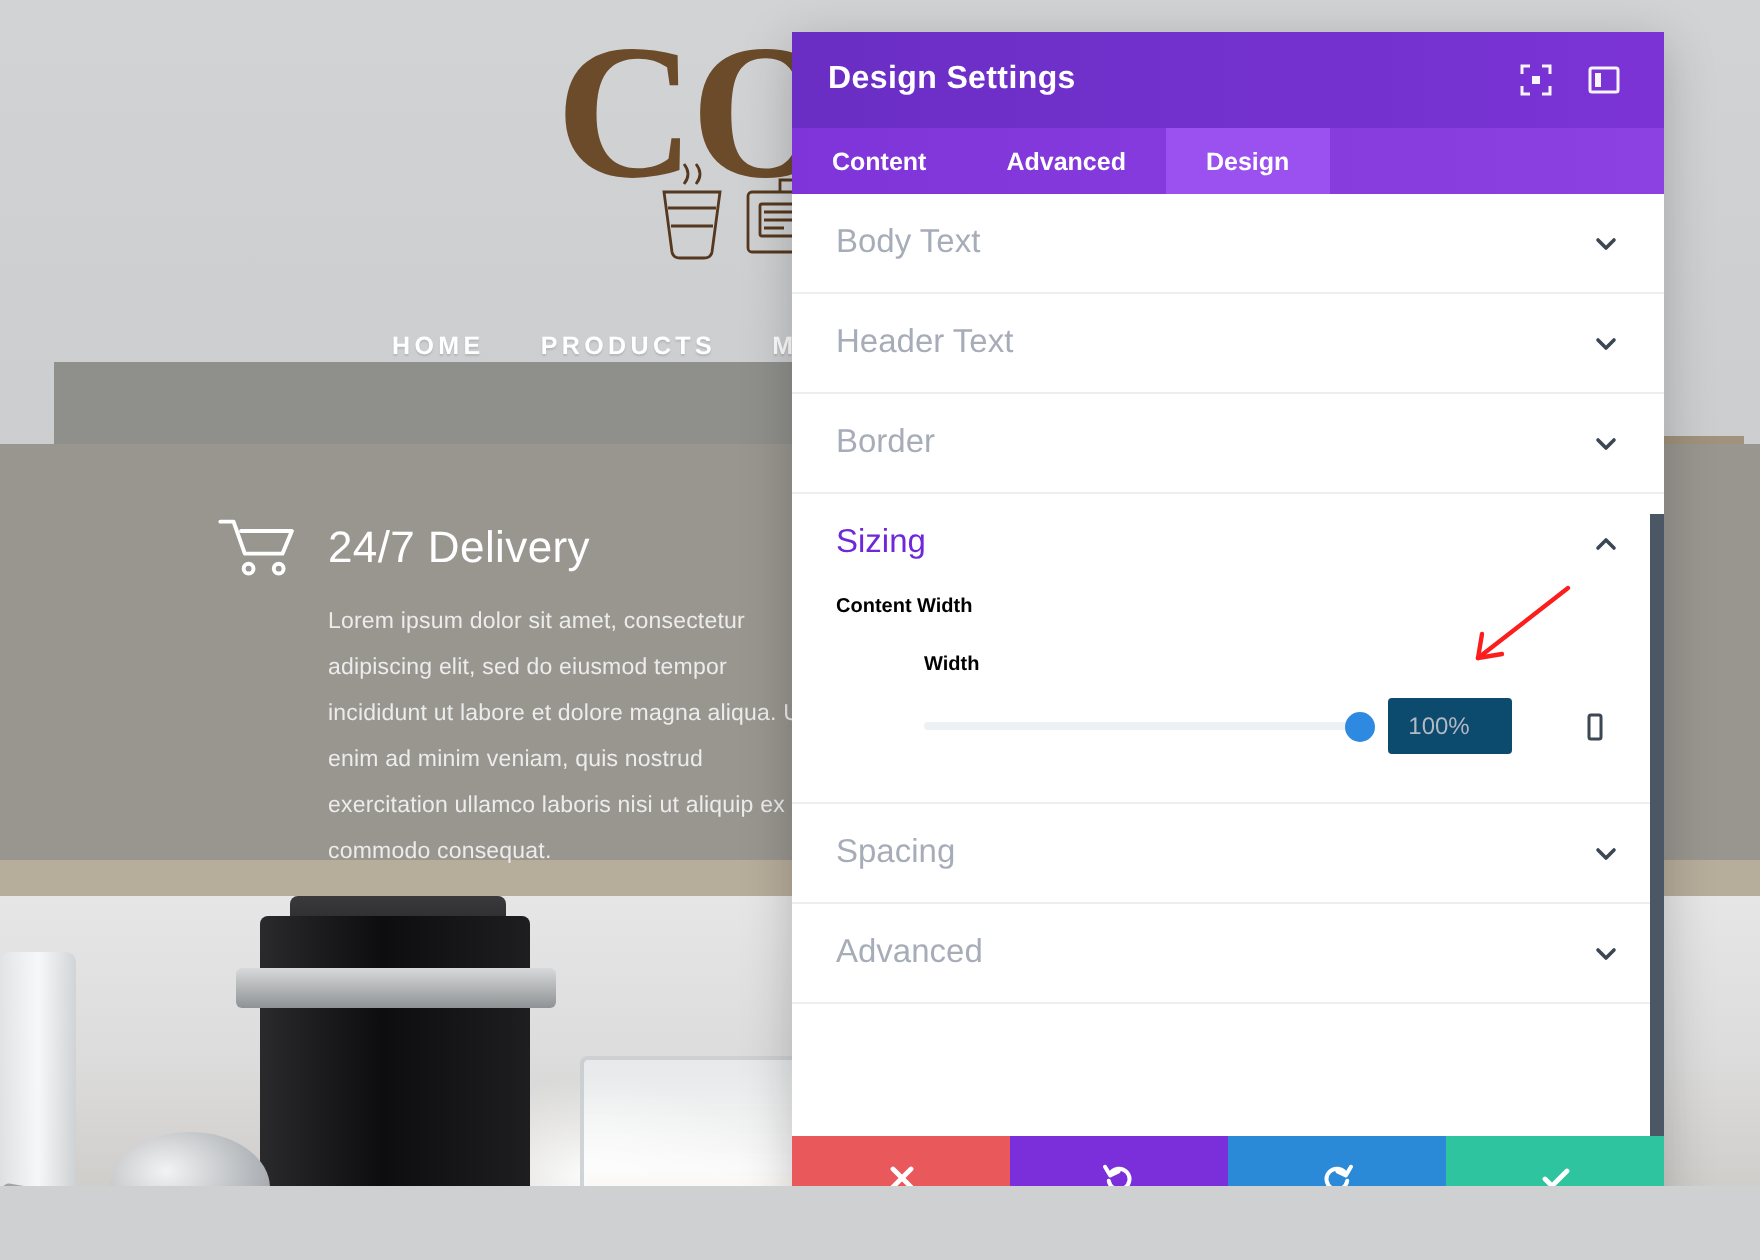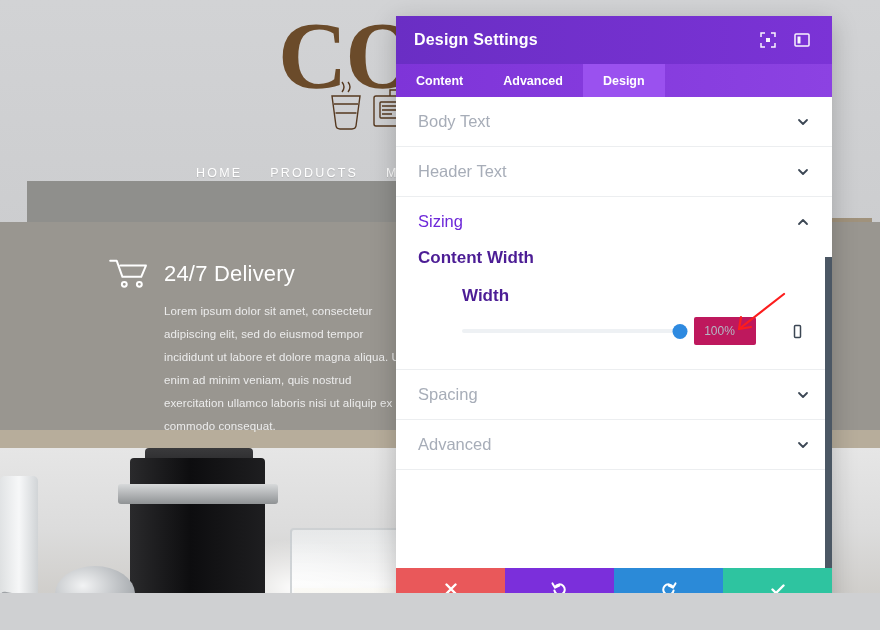--- a/index.html
+++ b/index.html
@@ -18,21 +18,21 @@
   .logo-text {
     position: absolute; left: 0; top: -6px;
     font-family: "Liberation Serif", serif;
     font-weight: bold; font-size: 96px; letter-spacing: -2px;
     color: #6b4b2a; line-height: 1;
   }
   .logo-ill { position: absolute; left: 44px; top: 56px; width: 100px; height: 62px; }
 
   .nav { position: absolute; left: 196px; top: 166px; display: flex; gap: 28px; }
   .nav-item {
-    color: #ffffff; font-size: 12.5px; letter-spacing: 2.2px; font-weight: 400;
+    color: #ffffff; font-size: 12.5px; letter-spacing: 2.2px; font-weight: 700;
     text-shadow: 0 1px 1px rgba(0,0,0,.12);
   }
 
   .hero-photo {
     position: absolute; left: 0; top: 448px; width: 880px; height: 182px;
     background:
       radial-gradient(ellipse 120px 70px at 295px 140px, rgba(255,255,255,.95), rgba(255,255,255,0) 70%),
       linear-gradient(180deg,#e6e6e6 0%, #dcdcdc 45%, #c9c6c1 100%);
     overflow: hidden;
   }
@@ -100,32 +100,32 @@
   .section-head {
     height: 49px; display: flex; align-items: center; justify-content: space-between; cursor: pointer;
   }
   .section-title { font-size: 16.5px; color: #a7adb8; font-weight: 400; }
   .section-title.open { color: #6d28d9; }
   .chev { width: 14px; height: 14px; color: #3c4754; }
 
   .section-content { padding: 2px 0 22px 0; }
   .field { margin-bottom: 18px; }
   .field:last-child { margin-bottom: 2px; margin-left: 44px; }
-  .field-label { font-size: 17px; color: #4c1d95; font-weight: bold; margin-bottom: 11px; }
+  .field-label { font-size: 10px; color: #000000; font-weight: bold; margin-bottom: 11px; }
   .field-row { display: flex; align-items: center; gap: 0; }
 
   .slider { position: relative; width: 236px; height: 16px; display: flex; align-items: center; cursor: pointer; }
   .slider-track { position: absolute; left: 0; right: 0; height: 4px; background: #eef1f4; border-radius: 2px; }
   .slider-thumb {
     position: absolute; width: 15px; height: 15px; background: #2e8ae0;
     border-radius: 50%; transform: translateX(-50%);
   }
 
   .value-box {
-    margin-left: 14px; width: 66px; height: 28px; background: #be185d;
+    margin-left: 14px; width: 66px; height: 28px; background: #0c4a6e;
     display: flex; align-items: center; padding-left: 10px;
     font-size: 12px; color: #3b4250; border-radius: 2px;
   }
   .value-box.placeholder { color: #b3b9c4; }
   .value-box.highlight { outline: 2px solid #fc1d1d; background: #f7f9fb; }
 
   .mini-icon { width: 26px; height: 28px; display: flex; align-items: center; justify-content: center; color: #3c4754; cursor: pointer; }
   .mini-icon.sp { margin-left: 6px; }
 
   .red-arrow { position: absolute; left: 730px; top: 292px; width: 56px; height: 42px; pointer-events: none; }
@@ -245,20 +245,28 @@
 
       <div class="section">
         <div class="section-head">
           <span class="section-title">Header Text</span>
           <svg class="chev" viewBox="0 0 14 14">
             <path d="M3 5 L7 9 L11 5" fill="none" stroke="currentColor" stroke-width="1.8" stroke-linecap="round" stroke-linejoin="round"></path>
           </svg>
         </div>
       </div>
 
+      <div class="section">
+        <div class="section-head">
+          <span class="section-title">Border</span>
+          <svg class="chev" viewBox="0 0 14 14">
+            <path d="M3 5 L7 9 L11 5" fill="none" stroke="currentColor" stroke-width="1.8" stroke-linecap="round" stroke-linejoin="round"></path>
+          </svg>
+        </div>
+      </div>
 
       <div class="section">
         <div class="section-head">
           <span class="section-title open">Sizing</span>
           <svg class="chev" viewBox="0 0 14 14">
             <path d="M3 9 L7 5 L11 9" fill="none" stroke="currentColor" stroke-width="1.8" stroke-linecap="round" stroke-linejoin="round"></path>
           </svg>
         </div>
 
         <div class="section-content">

